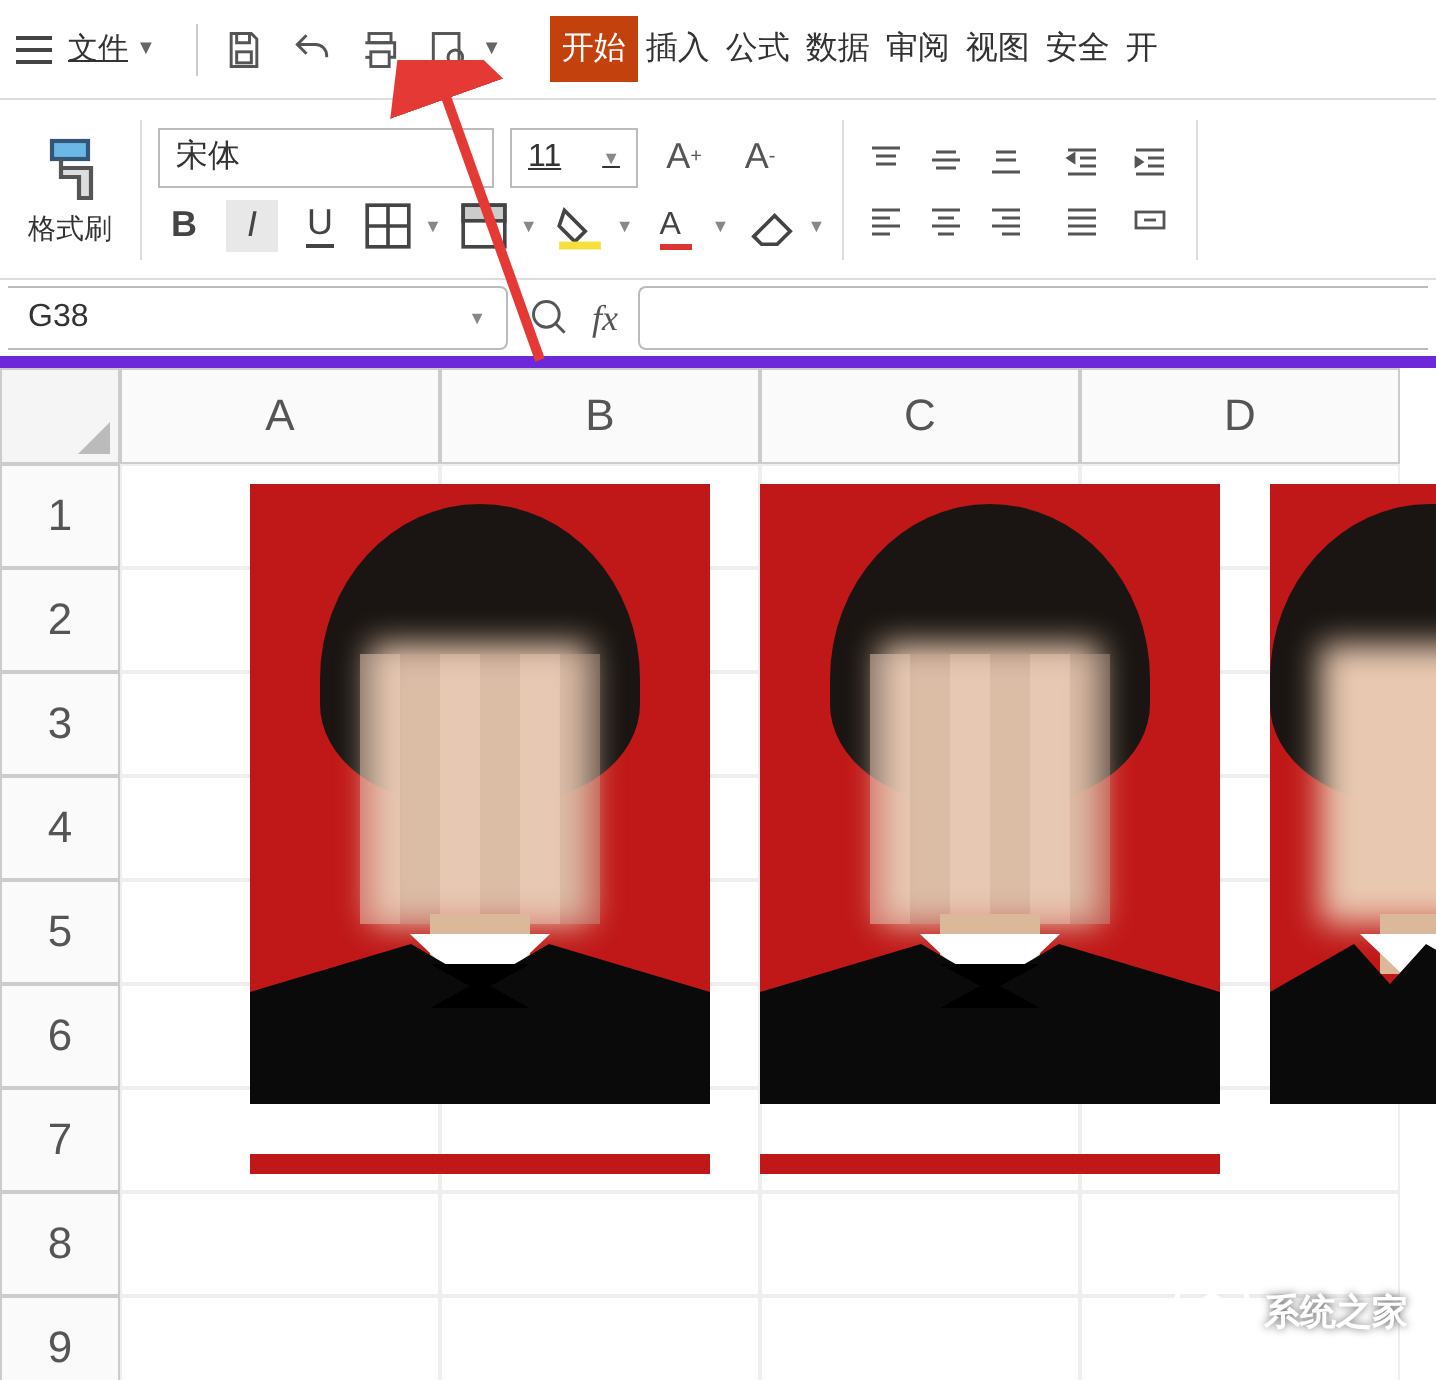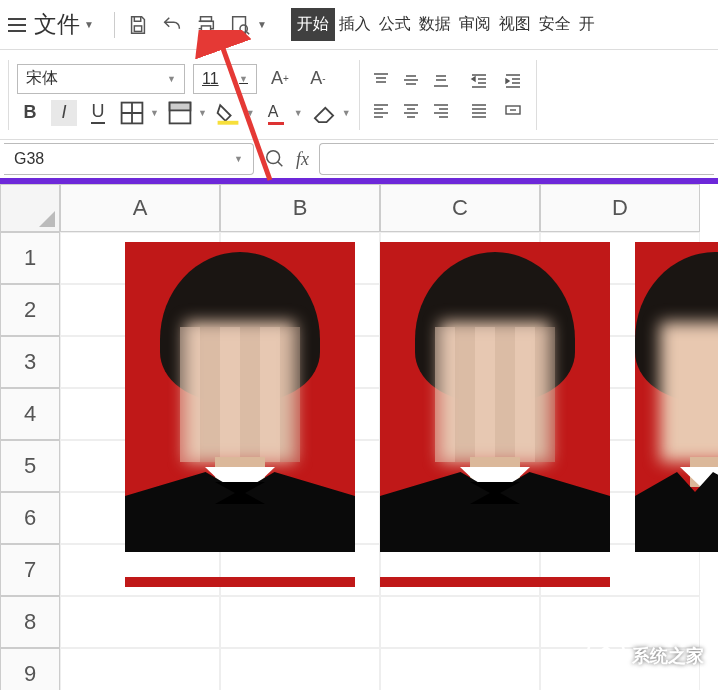--- a/index.html
+++ b/index.html
@@ -2,28 +2,28 @@
 <html><head>
 <meta charset="utf-8">
 <style>
 * { box-sizing: border-box; margin: 0; padding: 0; }
 body { font-family: "Microsoft YaHei", sans-serif; font-size: 13px; color: #333; background: #fff; width: 718px; height: 690px; overflow: hidden; position: relative; }
 
 
 .topbar { height: 50px; display: flex; align-items: center; padding: 0 8px; border-bottom: 1px solid #ddd; }
 .menu-icon { width: 18px; height: 14px; display: inline-flex; flex-direction: column; justify-content: space-between; margin-right: 8px; }
 .menu-icon span { height: 2px; background: #444; }
-.file-label { font-size: 23px; margin-right: 4px; }
+.file-label { font-size: 15px; margin-right: 4px; text-decoration: underline; }
 .dropdown-arrow { font-size: 10px; color: #666; margin-right: 14px; }
 .divider { width: 1px; height: 26px; background: #ccc; margin: 0 6px; }
 .topicon { width: 28px; height: 28px; display: inline-flex; align-items: center; justify-content: center; color: #555; margin: 0 3px; }
 .topicon svg { width: 22px; height: 22px; }
 .tabs { display: flex; margin-left: 10px; }
 .tab { padding: 6px 4px; font-size: 16px; color: #333; }
-.tab.active { background: #404040; color: #fff; padding: 6px 6px; }
+.tab.active { background: #c2410c; color: #fff; padding: 6px 6px; }
 
 
 .ribbon { height: 90px; display: flex; align-items: center; padding: 4px 8px; border-bottom: 1px solid #ddd; gap: 8px; }
 .ribbon-group { display: flex; flex-direction: column; align-items: center; gap: 4px; padding: 0 6px; }
 .ribbon-sep { width: 1px; height: 70px; background: #ddd; }
 .format-brush-ico { width: 36px; height: 36px; }
 .format-brush-lbl { font-size: 14px; }
 .font-row { display: flex; align-items: center; gap: 8px; margin-bottom: 6px; }
 .font-select { width: 168px; height: 30px; border: 1px solid #bbb; display: flex; align-items: center; padding: 0 8px; font-size: 16px; justify-content: space-between; }
 .size-select { width: 64px; height: 30px; border: 1px solid #bbb; display: flex; align-items: center; padding: 0 8px; font-size: 16px; justify-content: space-between; text-decoration: underline; }
@@ -130,20 +130,27 @@
     <span class="tab">公式</span>
     <span class="tab">数据</span>
     <span class="tab">审阅</span>
     <span class="tab">视图</span>
     <span class="tab">安全</span>
     <span class="tab">开</span>
   </div>
 </div>
 
 <div class="ribbon">
+  <div class="ribbon-group">
+    <svg class="format-brush-ico" viewBox="0 0 24 24" fill="none" stroke="#555" stroke-width="1.4">
+        <rect x="6" y="3" width="12" height="6" fill="#6bb8e6" stroke="#357"></rect>
+        <path d="M9 9v3h10v10h-4v-7H9z" fill="#ddd"></path>
+      </svg>
+    <span class="format-brush-lbl">格式刷</span>
+  </div>
   <div class="ribbon-sep"></div>
 
   <div>
     <div class="font-row">
       <div class="font-select">
         <span>宋体</span>
         <span class="dd">▼</span>
       </div>
       <div class="size-select">
         <span>11</span>

